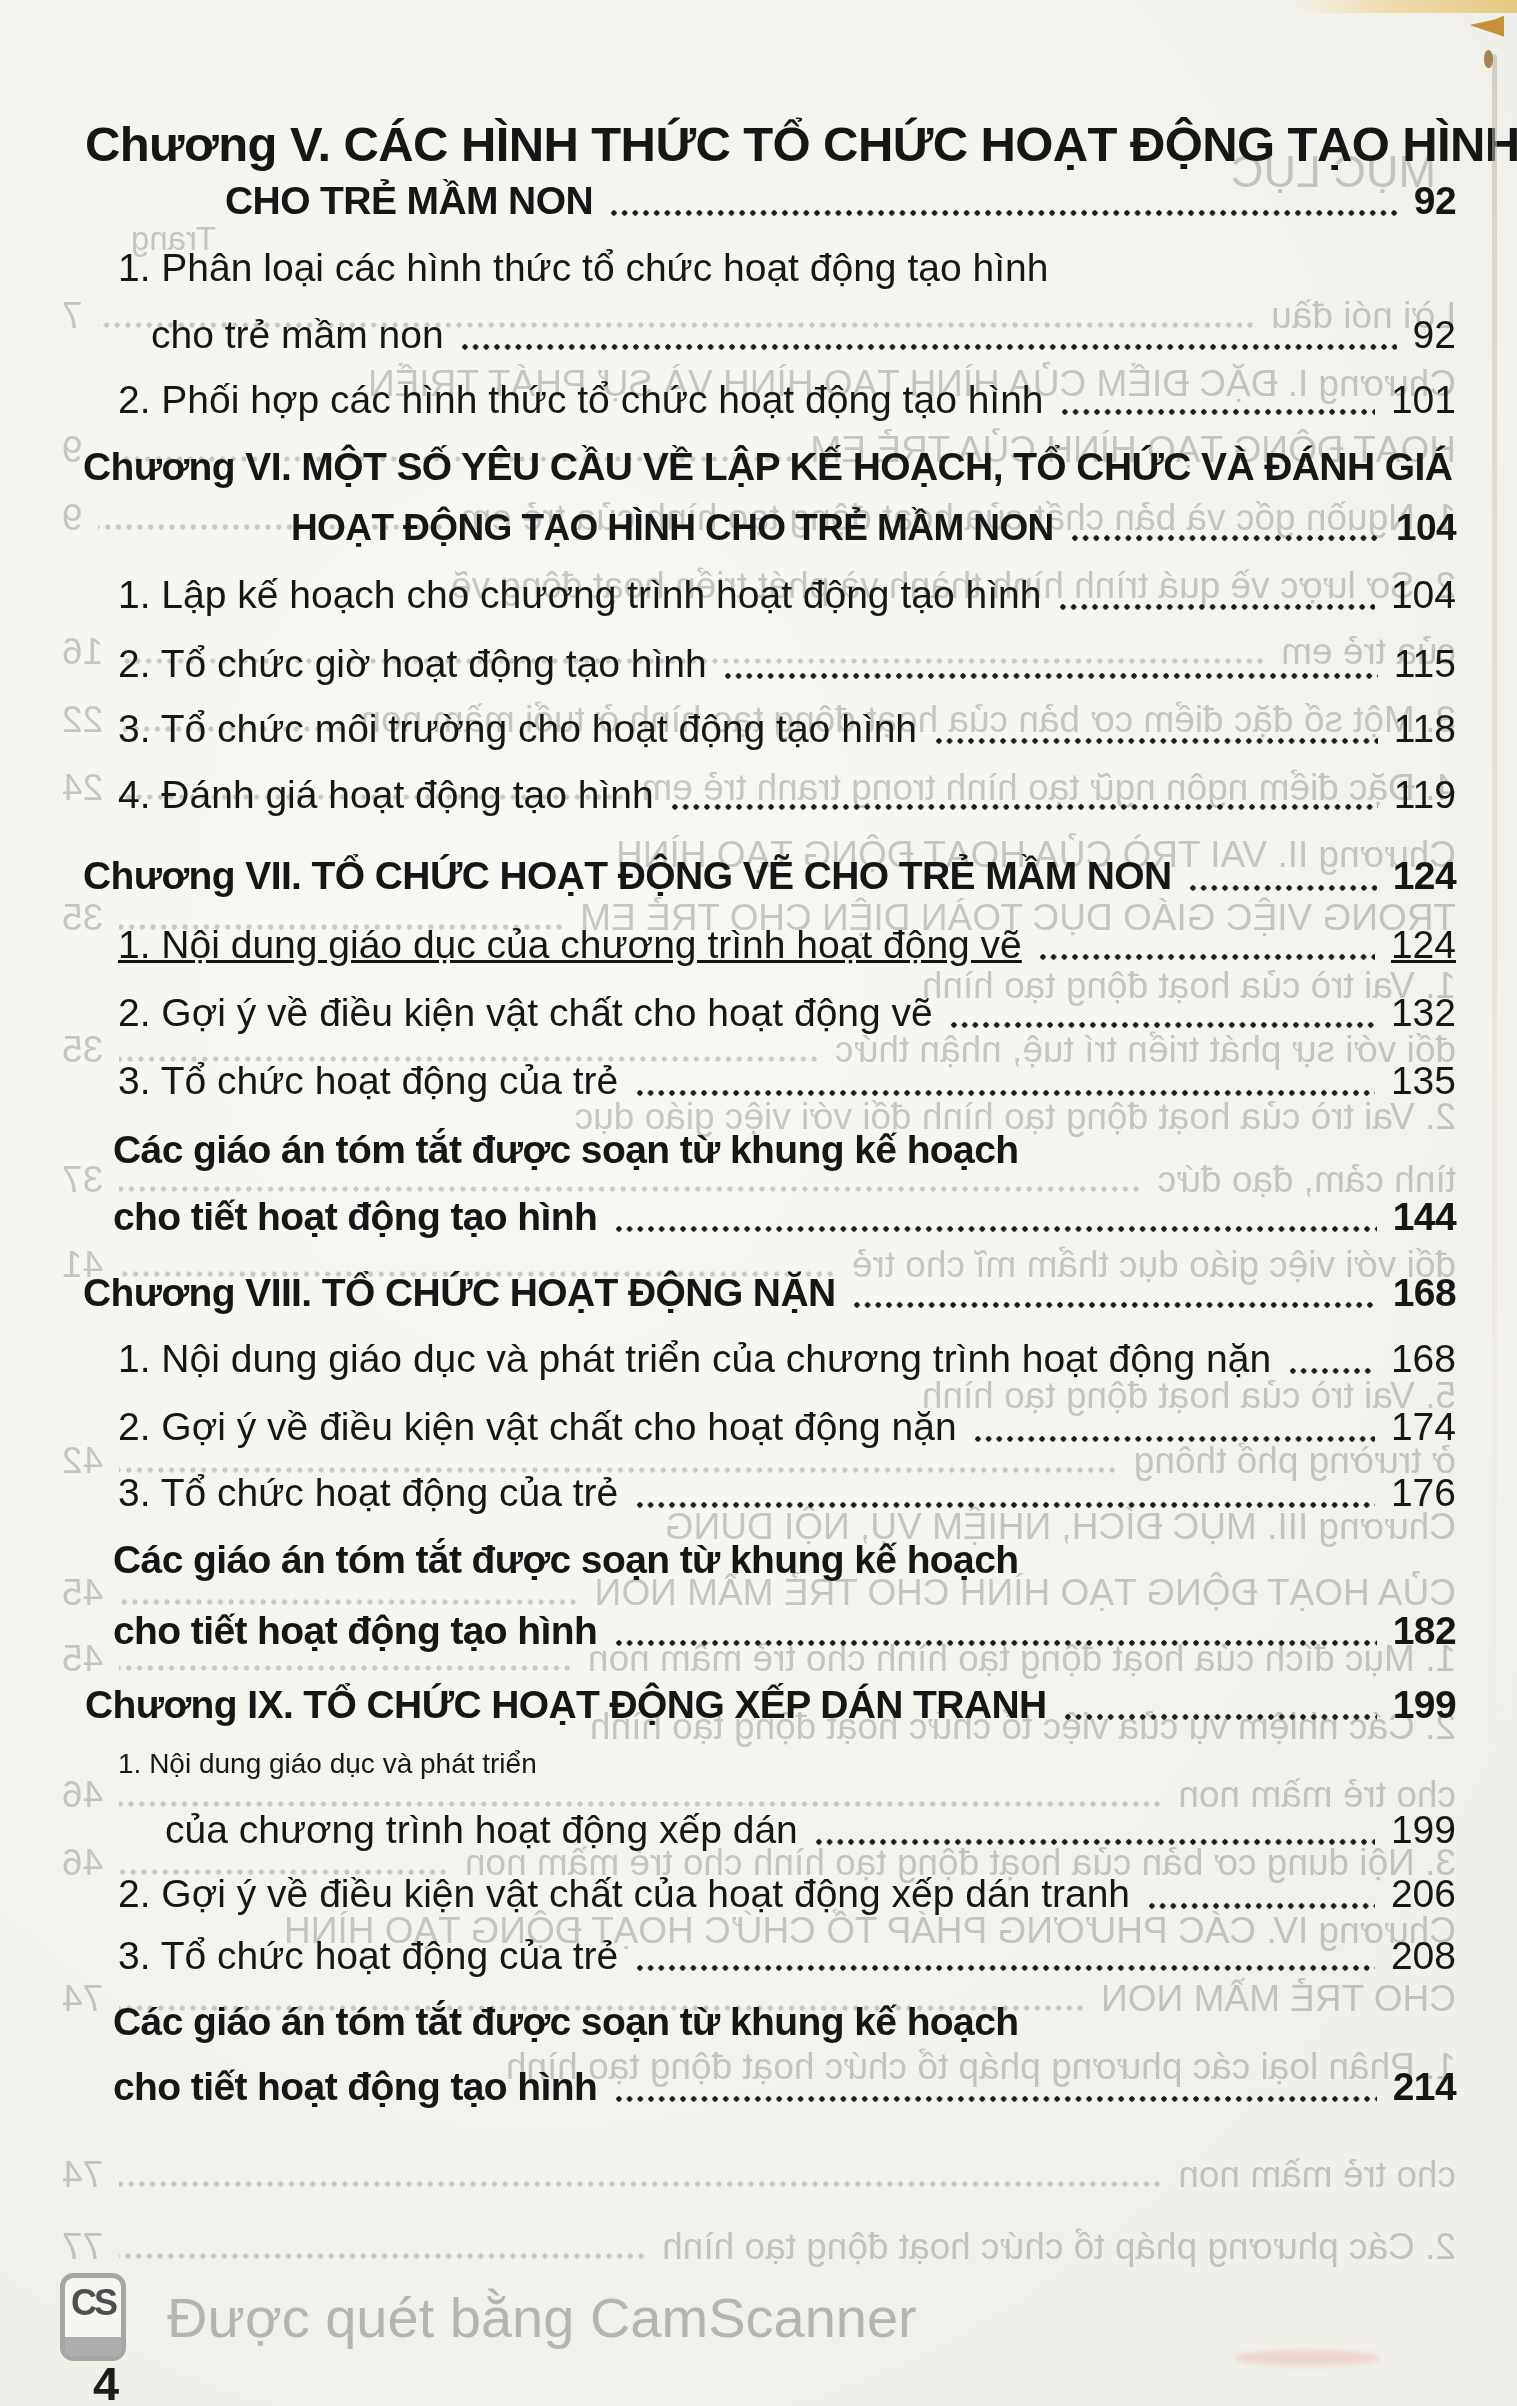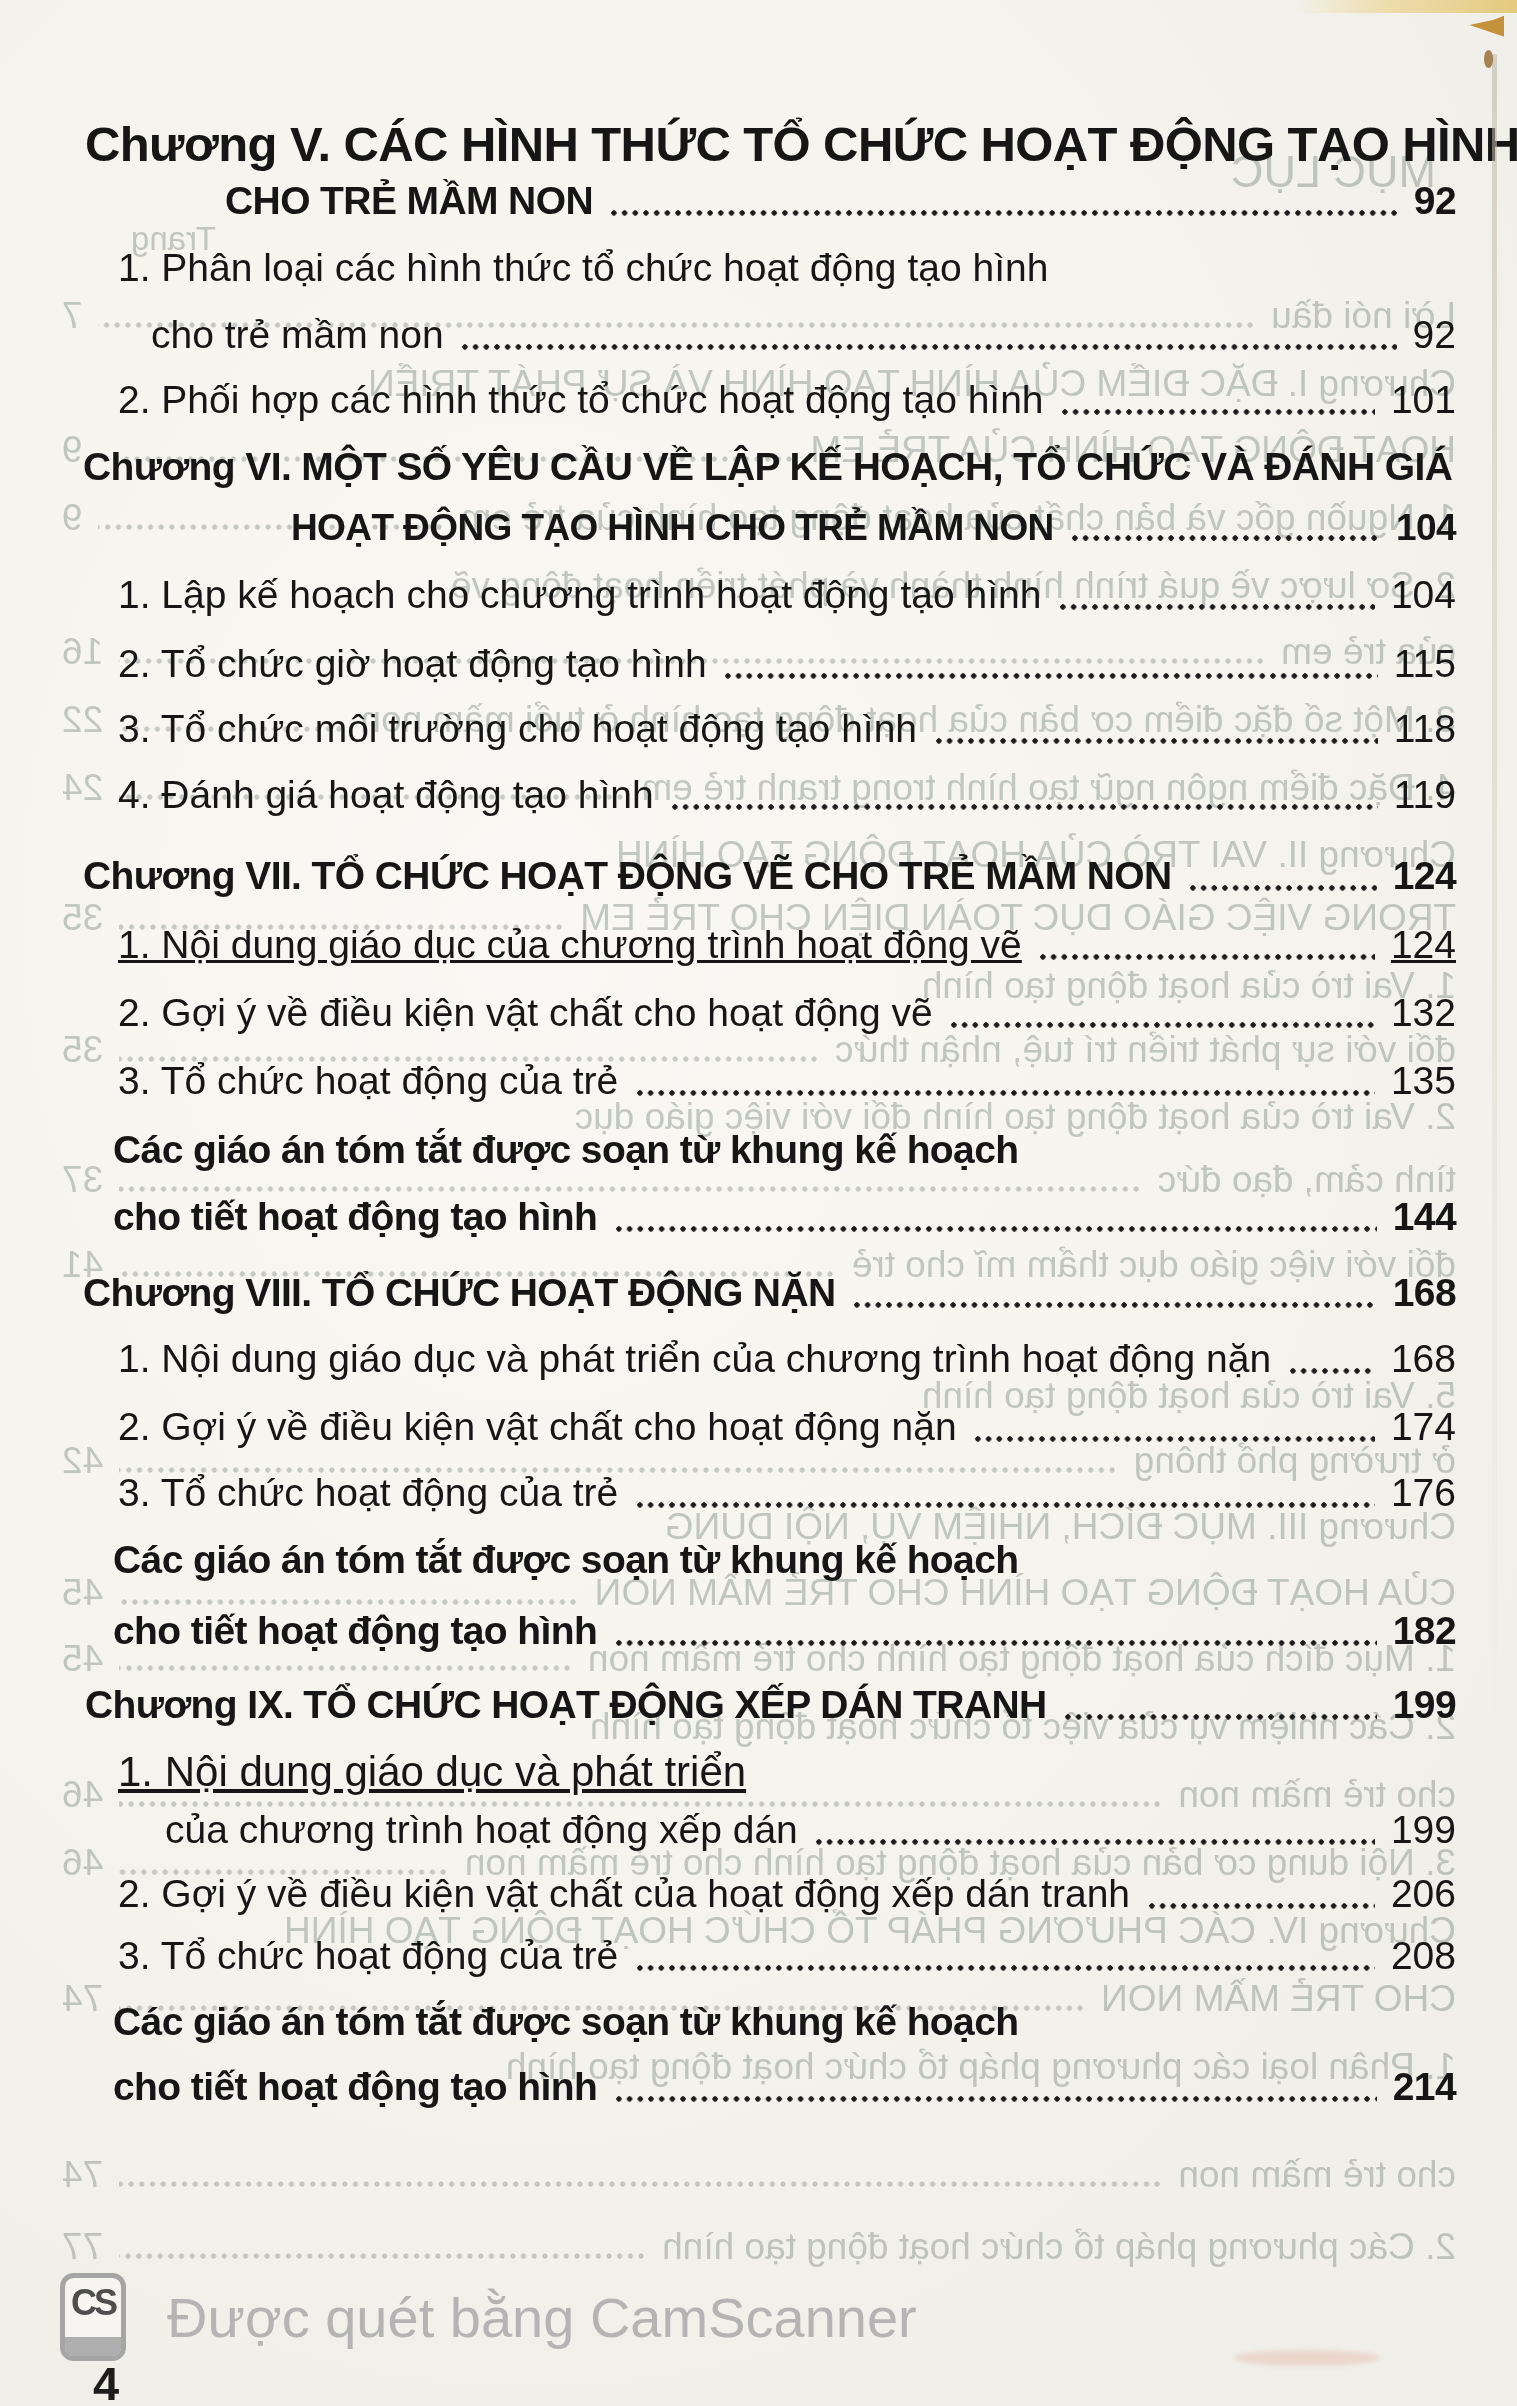--- a/index.html
+++ b/index.html
@@ -307,21 +307,21 @@
       <div class="row b" style="font-size: 39px; top: 1610px; left: 113px; right: 62px;">
         <span class="txt">cho tiết hoạt động tạo hình</span>
         <div class="leader"></div>
         <span class="pg">182</span>
       </div>
       <div class="row b" style="font-size: 39px; top: 1684px; left: 85px; right: 62px;">
         <span class="txt">Chương IX. TỔ CHỨC HOẠT ĐỘNG XẾP DÁN TRANH</span>
         <div class="leader"></div>
         <span class="pg">199</span>
       </div>
-      <div class="row" style="font-size: 42px; top: 1749px; left: 118px; right: 62px; text-decoration: underline;">
+      <div class="row" style="font-size: 28px; top: 1749px; left: 118px; right: 62px;">
         <span class="txt">1. Nội dung giáo dục và phát triển</span>
       </div>
       <div class="row" style="font-size: 39px; top: 1809px; left: 165px; right: 62px;">
         <span class="txt">của chương trình hoạt động xếp dán</span>
         <div class="leader"></div>
         <span class="pg">199</span>
       </div>
       <div class="row" style="font-size: 39px; top: 1873px; left: 118px; right: 62px;">
         <span class="txt">2. Gợi ý về điều kiện vật chất của hoạt động xếp dán tranh</span>
         <div class="leader"></div>

